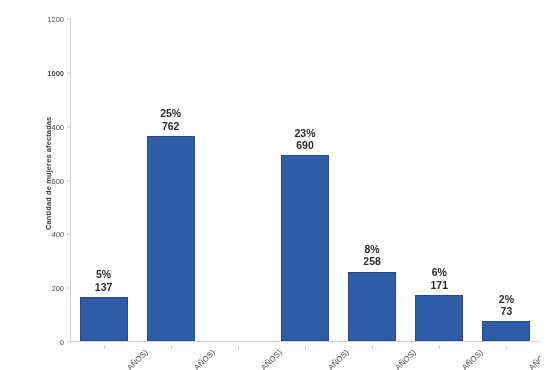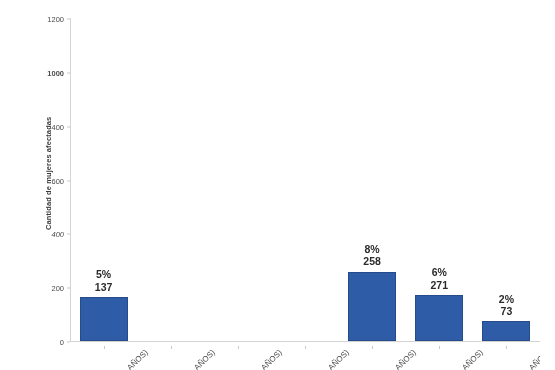--- a/index.html
+++ b/index.html
@@ -181,32 +181,46 @@
         <div class="ytick-mark" style="top: 1px;"></div>
       </div>
     <div class="bars" id="bar-layer">
         <div class="bar-slot" style="left: 0px; width: 67.1429px;">
           <div class="bar" style="height: 43.8742px; background: rgb(46, 92, 166); border-color: rgb(37, 75, 138);"></div>
           <div class="bar-label" style="bottom: 47.8742px;">
             <span class="pct">5%</span>
             <span class="val">137</span>
           </div>
         </div>
+        <div class="bar-slot" style="left: 67.1429px; width: 67.1429px;">
+          <div class="bar" style="height: 205.105px; background: rgb(46, 92, 166); border-color: rgb(37, 75, 138);"></div>
+          <div class="bar-label" style="bottom: 209.105px;">
+            <span class="pct">25%</span>
+            <span class="val">762</span>
+          </div>
+        </div>
+        <div class="bar-slot" style="left: 201.429px; width: 67.1429px;">
+          <div class="bar" style="height: 185.725px; background: rgb(46, 92, 166); border-color: rgb(37, 75, 138);"></div>
+          <div class="bar-label" style="bottom: 189.725px;">
+            <span class="pct">23%</span>
+            <span class="val">690</span>
+          </div>
+        </div>
         <div class="bar-slot" style="left: 268.571px; width: 67.1429px;">
           <div class="bar" style="height: 69.445px; background: rgb(46, 92, 166); border-color: rgb(37, 75, 138);"></div>
           <div class="bar-label" style="bottom: 73.445px;">
             <span class="pct">8%</span>
             <span class="val">258</span>
           </div>
         </div>
         <div class="bar-slot" style="left: 335.714px; width: 67.1429px;">
           <div class="bar" style="height: 46.0275px; background: rgb(46, 92, 166); border-color: rgb(37, 75, 138);"></div>
           <div class="bar-label" style="bottom: 50.0275px;">
             <span class="pct">6%</span>
-            <span class="val">271</span>
+            <span class="val">171</span>
           </div>
         </div>
         <div class="bar-slot" style="left: 402.857px; width: 67.1429px;">
           <div class="bar" style="height: 19.6492px; background: rgb(46, 92, 166); border-color: rgb(37, 75, 138);"></div>
           <div class="bar-label" style="bottom: 23.6492px;">
             <span class="pct">2%</span>
             <span class="val">73</span>
           </div>
         </div>
       </div>

